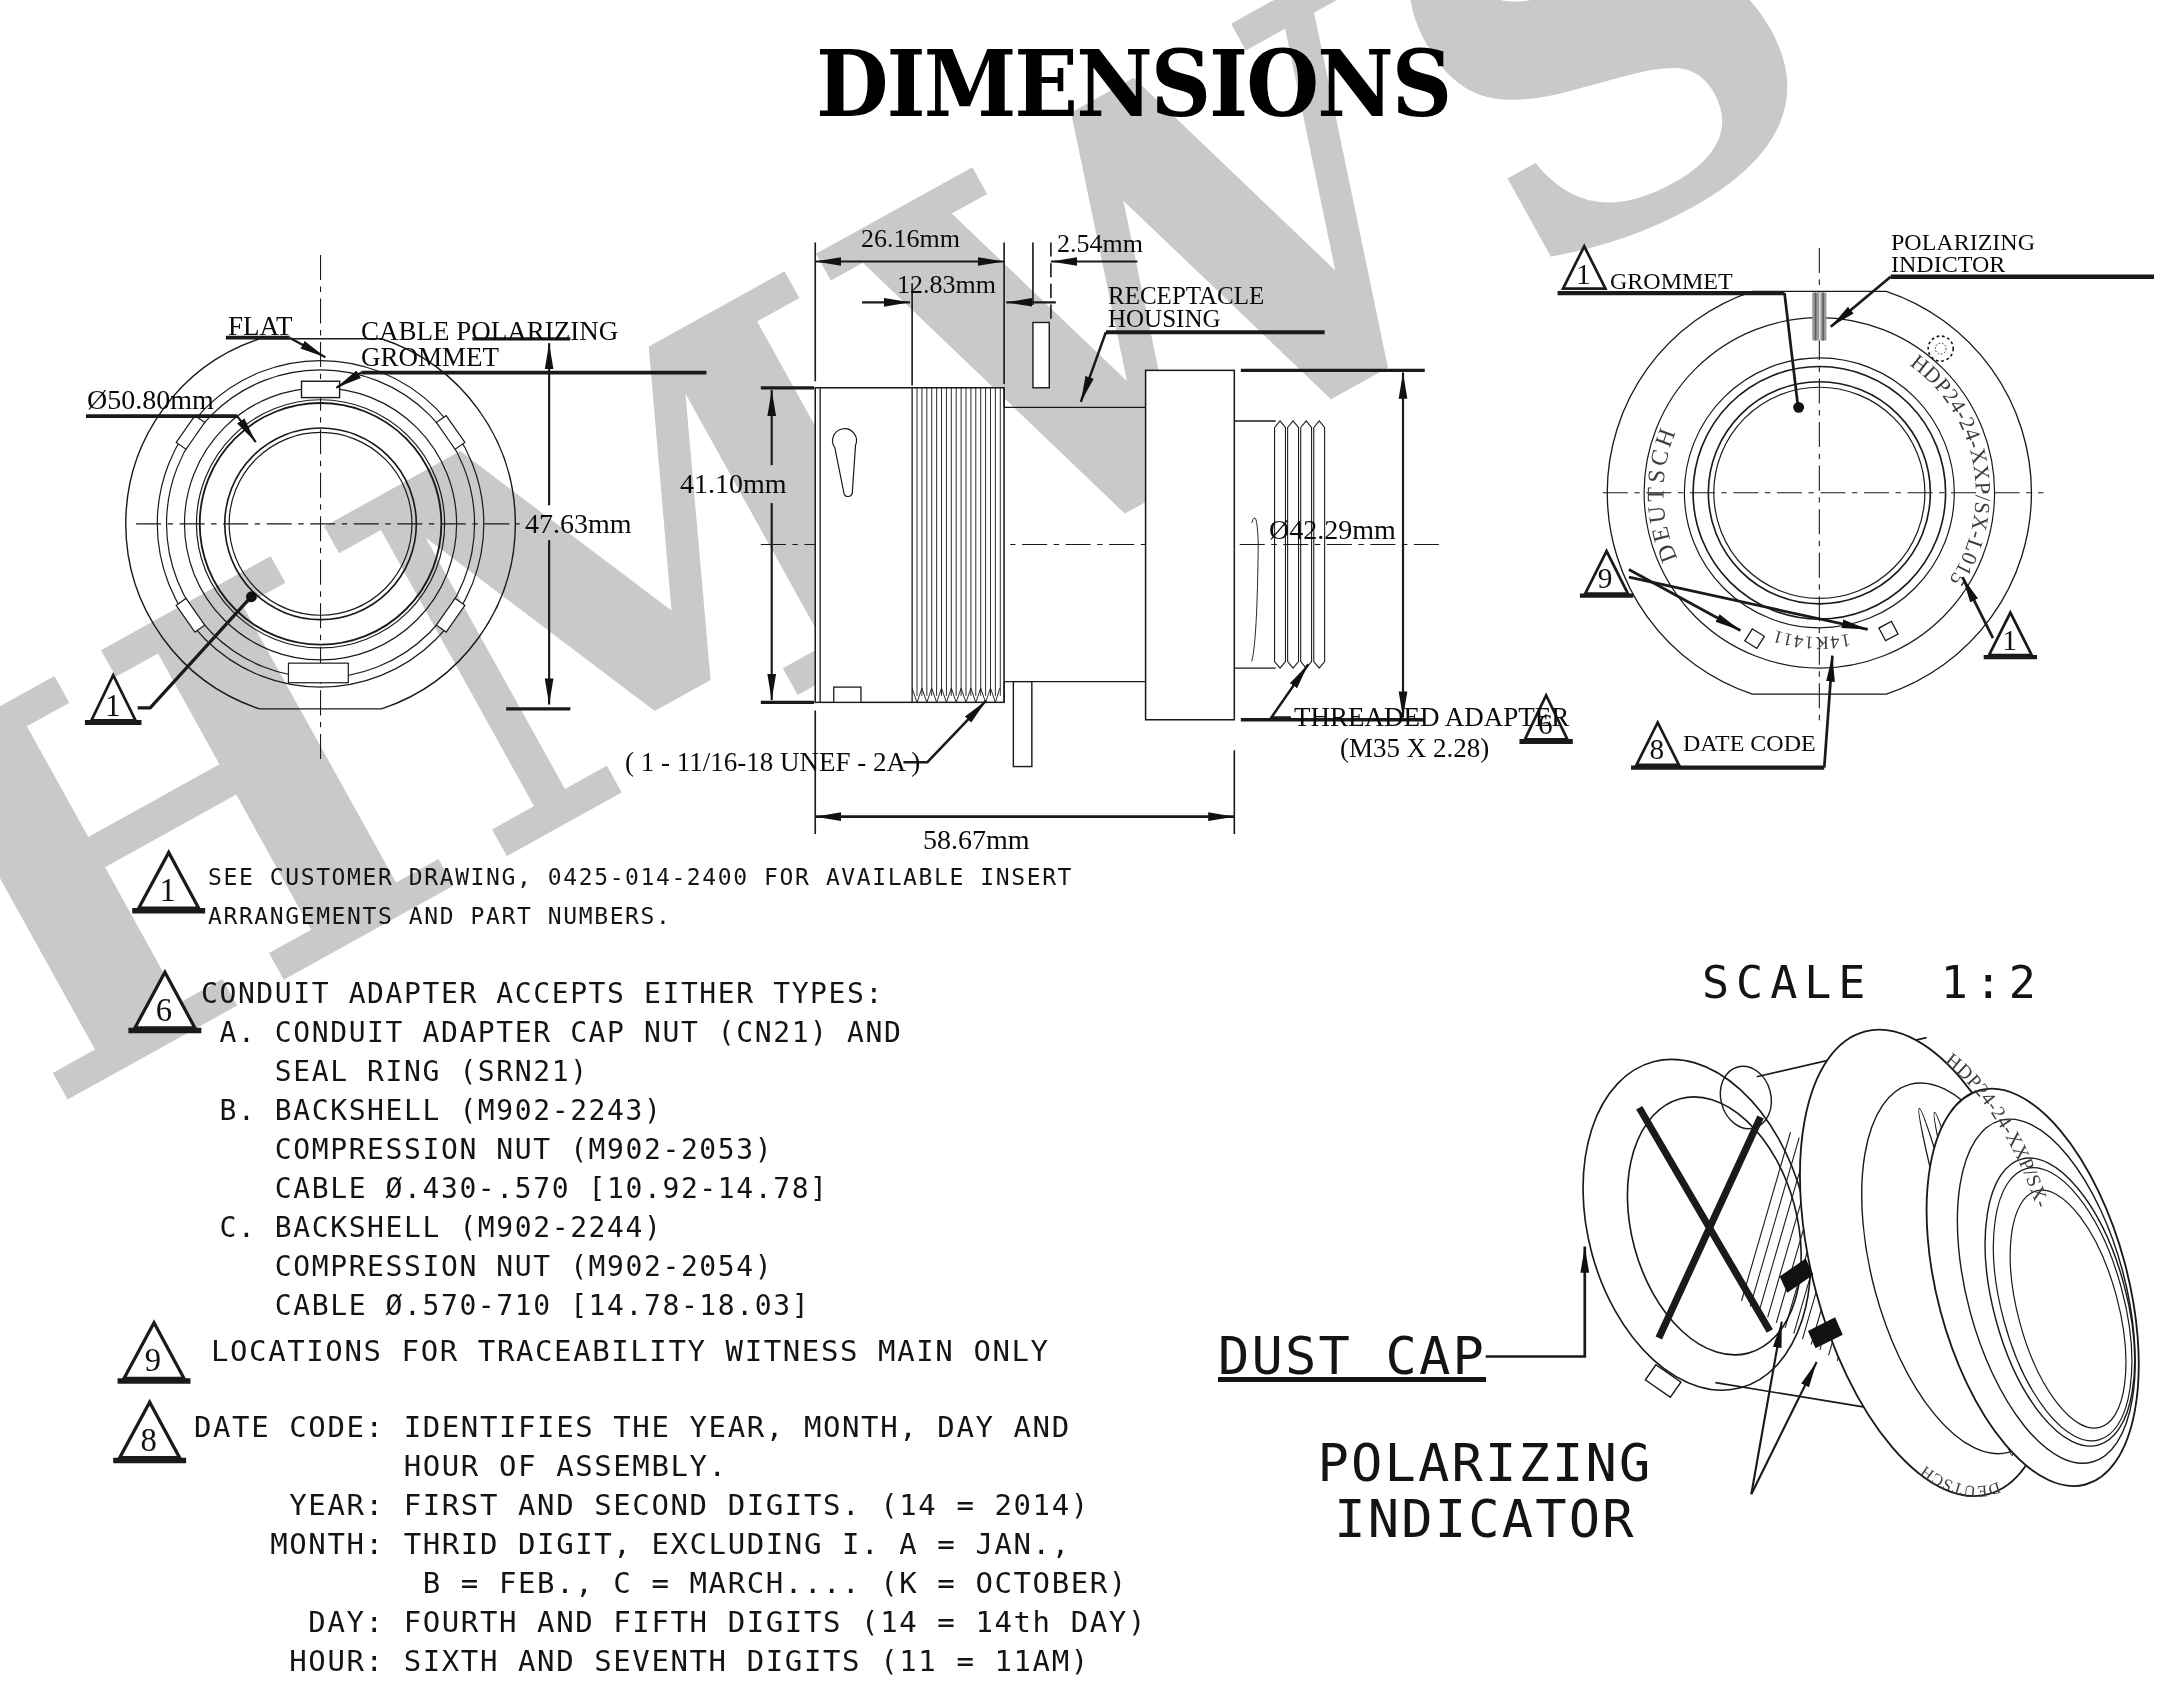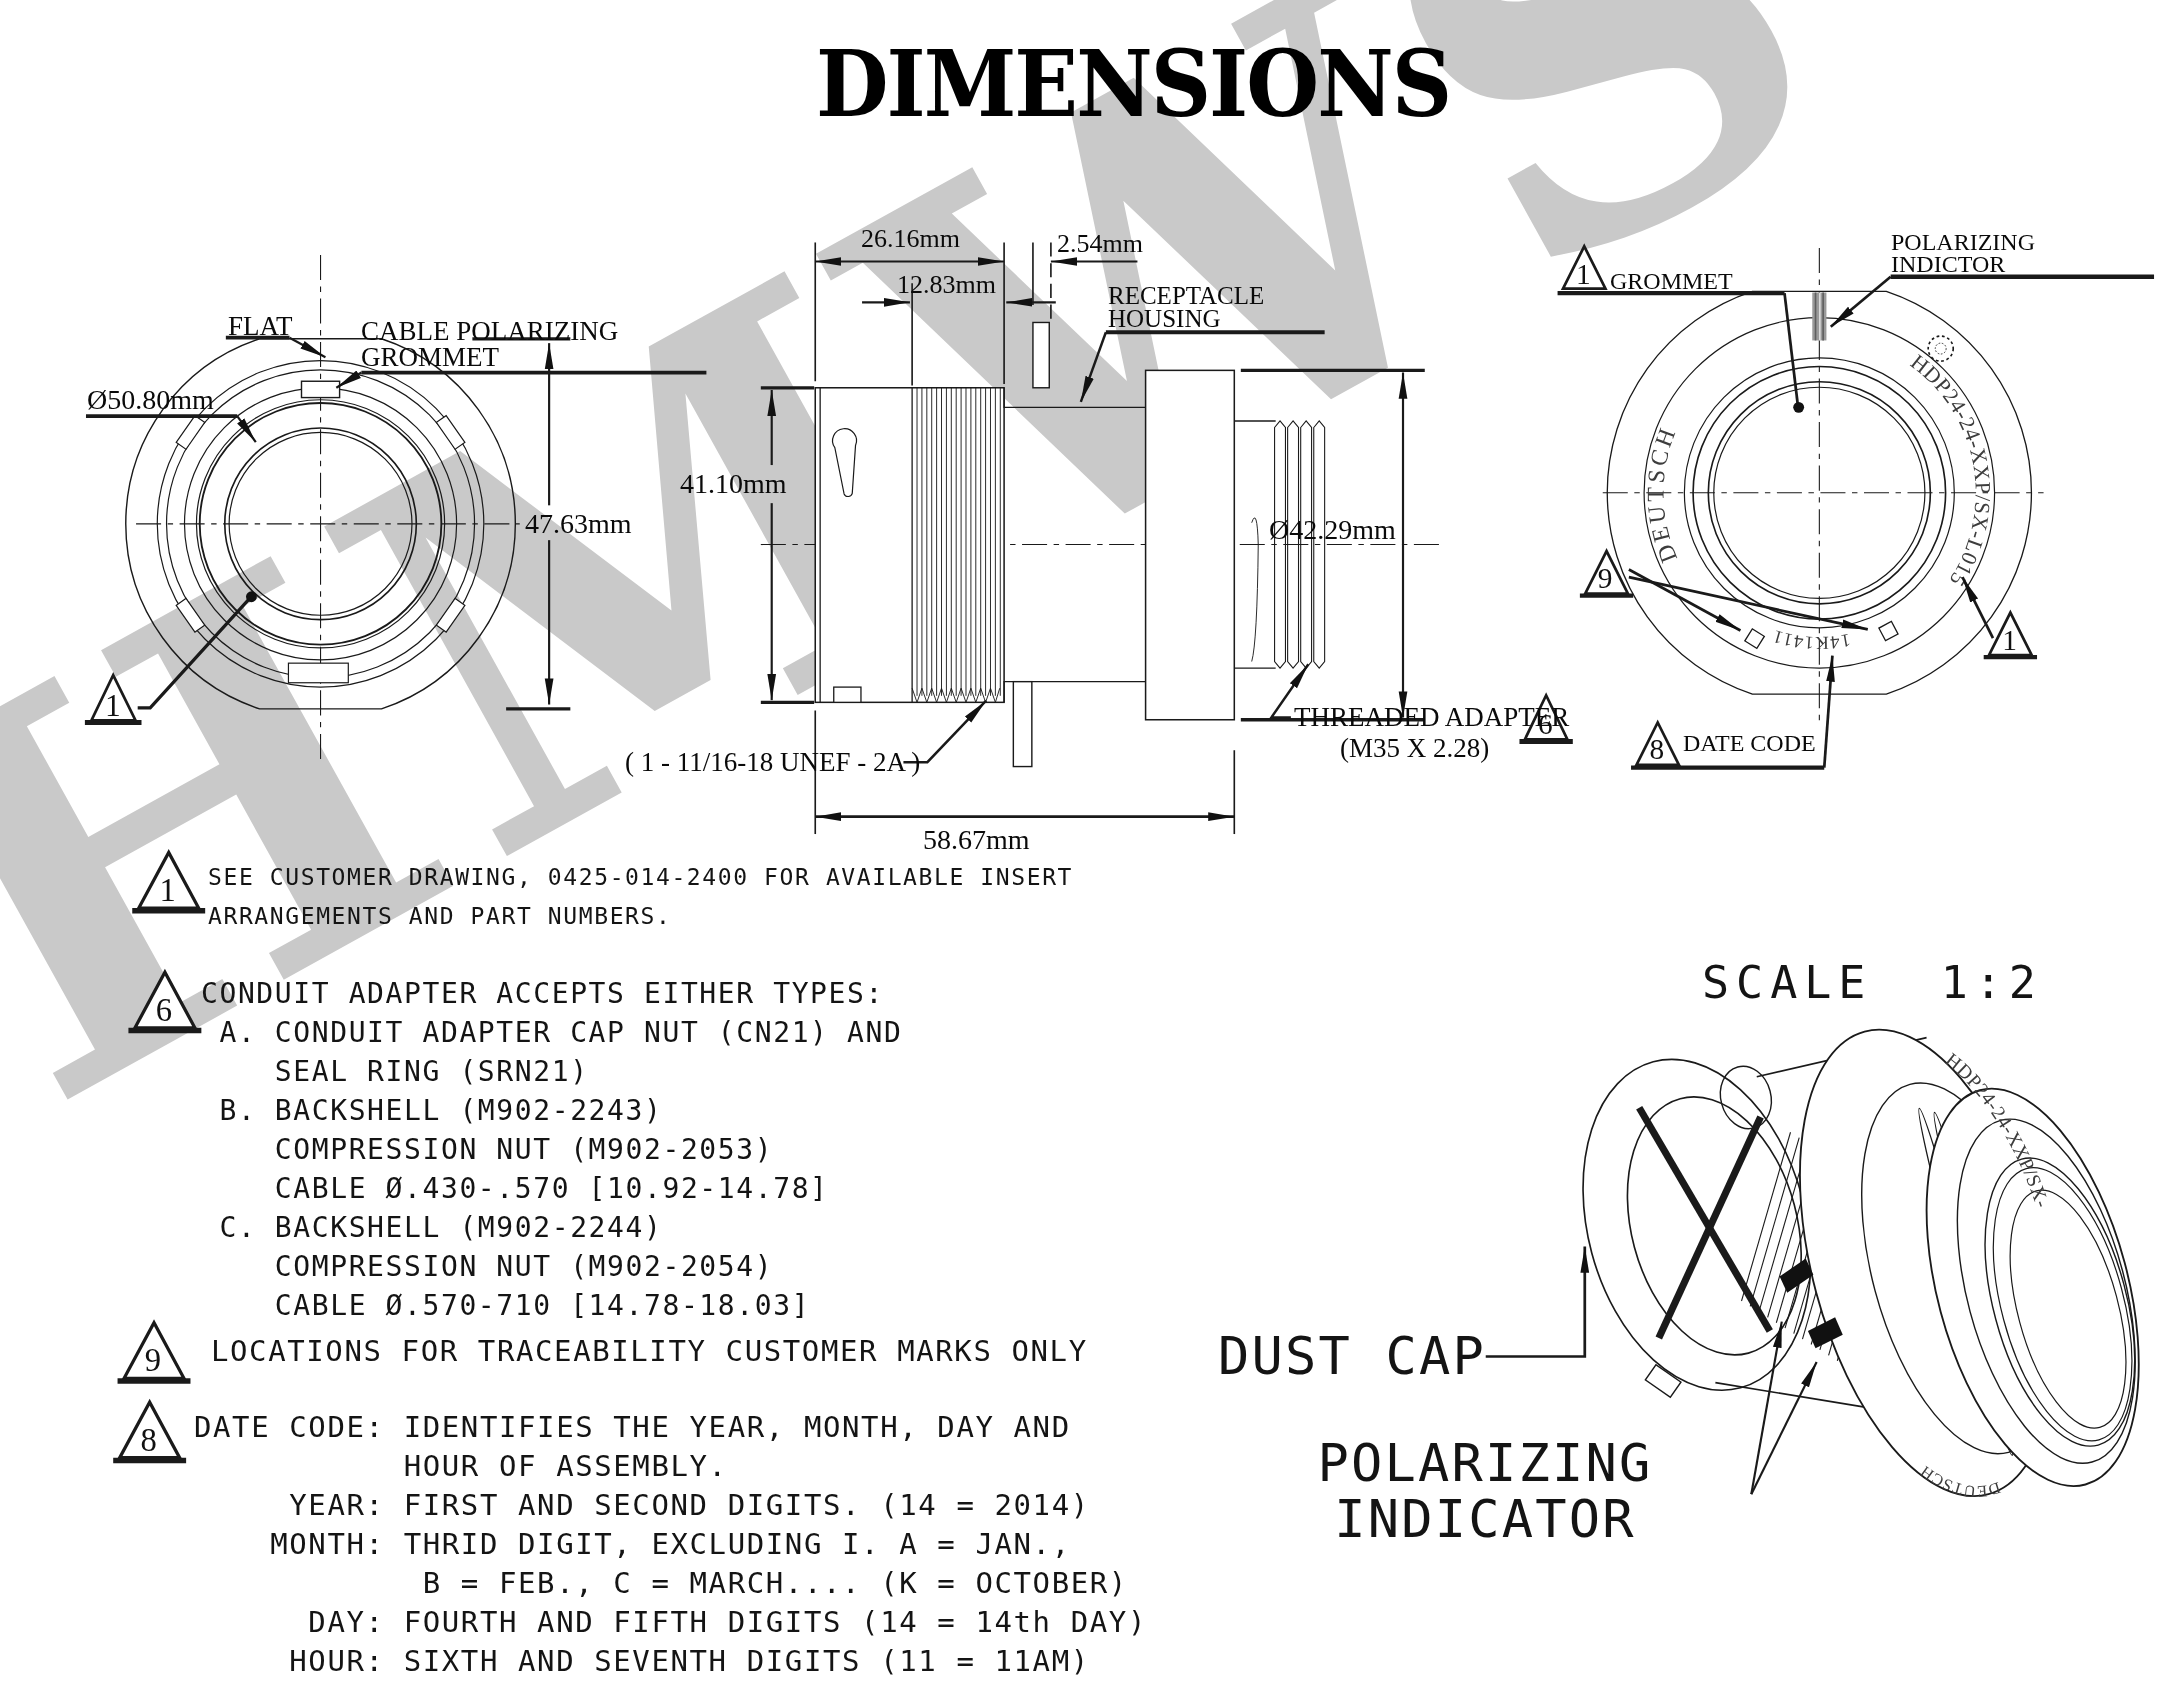--- a/index.html
+++ b/index.html
@@ -354,31 +354,31 @@
 ARRANGEMENTS AND PART NUMBERS.</div>
   <div class="slabel cad pre" style="left:201px;top:974px;font-size:28px;letter-spacing:1.6px;line-height:39px;">CONDUIT ADAPTER ACCEPTS EITHER TYPES:
  A. CONDUIT ADAPTER CAP NUT (CN21) AND
     SEAL RING (SRN21)
  B. BACKSHELL (M902-2243)
     COMPRESSION NUT (M902-2053)
     CABLE Ø.430-.570 [10.92-14.78]
  C. BACKSHELL (M902-2244)
     COMPRESSION NUT (M902-2054)
     CABLE Ø.570-710 [14.78-18.03]</div>
-  <div class="slabel cad pre" style="left:211px;top:1332px;font-size:29px;letter-spacing:1.6px;line-height:39px;">LOCATIONS FOR TRACEABILITY CUSTOMER MARKS ONLY</div>
+  <div class="slabel cad pre" style="left:211px;top:1332px;font-size:29px;letter-spacing:1.6px;line-height:39px;">LOCATIONS FOR TRACEABILITY WITNESS MAIN ONLY</div>
   <div class="slabel cad pre" style="left:194px;top:1408px;font-size:29px;letter-spacing:1.6px;line-height:39px;">DATE CODE: IDENTIFIES THE YEAR, MONTH, DAY AND
            HOUR OF ASSEMBLY.
      YEAR: FIRST AND SECOND DIGITS. (14 = 2014)
     MONTH: THRID DIGIT, EXCLUDING I. A = JAN.,
             B = FEB., C = MARCH.... (K = OCTOBER)
       DAY: FOURTH AND FIFTH DIGITS (14 = 14th DAY)
      HOUR: SIXTH AND SEVENTH DIGITS (11 = 11AM)</div>
 
   <div class="slabel cad" style="left:1702px;top:956px;font-size:45px;letter-spacing:7px;white-space:pre;">SCALE  1:2</div>
 
-  <div class="slabel cad" style="left:1218px;top:1326px;font-size:52px;letter-spacing:2.2px;">DUST CAP</div>
+  <div class="slabel cad" style="left:1218px;top:1326px;font-size:52px;letter-spacing:2.2px;text-decoration:underline;">DUST CAP</div>
   <div class="slabel cad ctr" style="left:1313px;top:1435px;width:344px;font-size:52px;letter-spacing:2.2px;line-height:56px;">
     <div>POLARIZING</div>
     <div>INDICATOR</div>
   </div>
 
 </div>
 
 
 </body></html>

